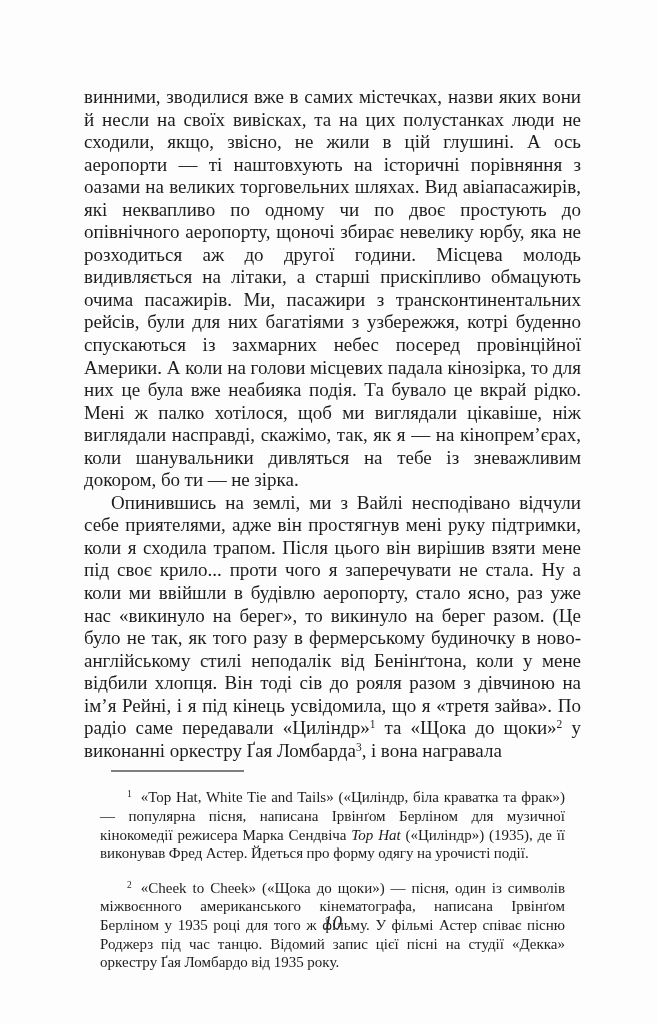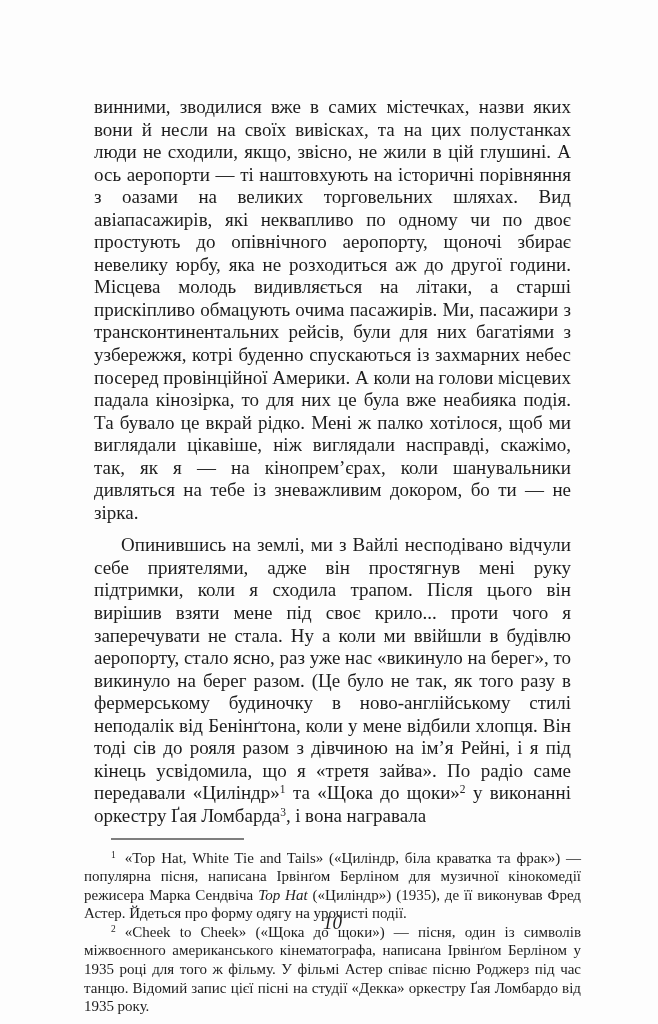--- a/index.html
+++ b/index.html
@@ -13,41 +13,41 @@
     overflow: hidden;
     box-sizing: border-box;
   }
   .text-block {
     position: absolute;
     left: 84px;
     top: 86px;
     width: 497px;
   }
   .main-text p.para {
-    margin: 10px;
+    margin: 0;
     font-size: 19px;
     line-height: 22.55px;
     text-align: justify;
     word-spacing: -0.2px;
   }
   .main-text p.para.indent { text-indent: 27px; }
   .main-text sup.fn-ref {
     font-size: 11.5px;
     line-height: 0;
     vertical-align: 6px;
   }
   .fn-rule {
     border: none;
     height: 2px;
     width: 133px;
     background: #7e7e7e;
     margin: 8px 0 9px 27px;
   }
   .footnotes p.footnote {
-    margin: 0;
+    margin: 16px;
     font-size: 15px;
     line-height: 18.6px;
     text-align: justify;
     text-indent: 27px;
     word-spacing: -0.2px;
   }
   .footnotes sup.fn-marker {
     font-size: 9.5px;
     line-height: 0;
     vertical-align: 5px;

